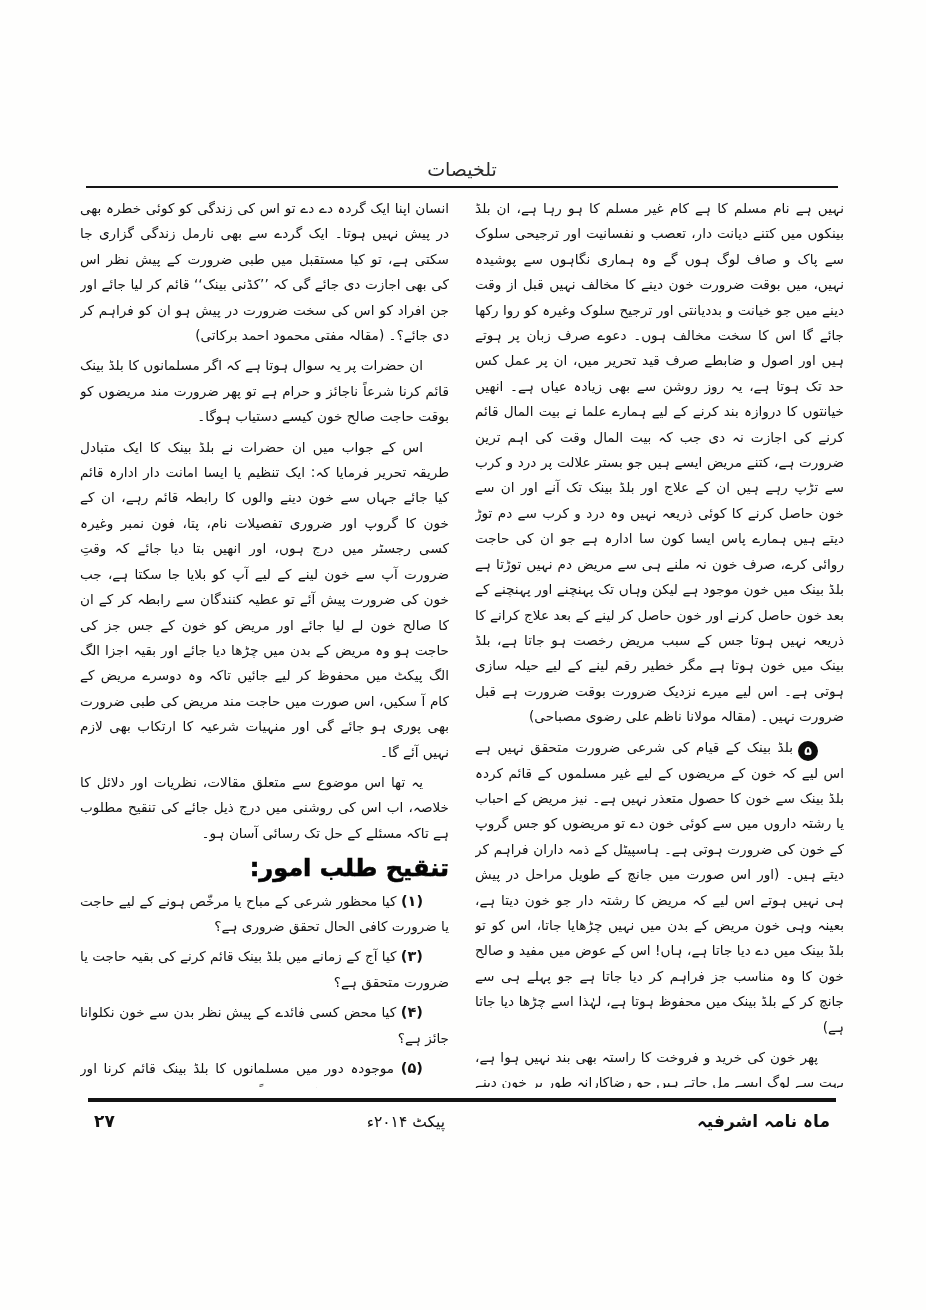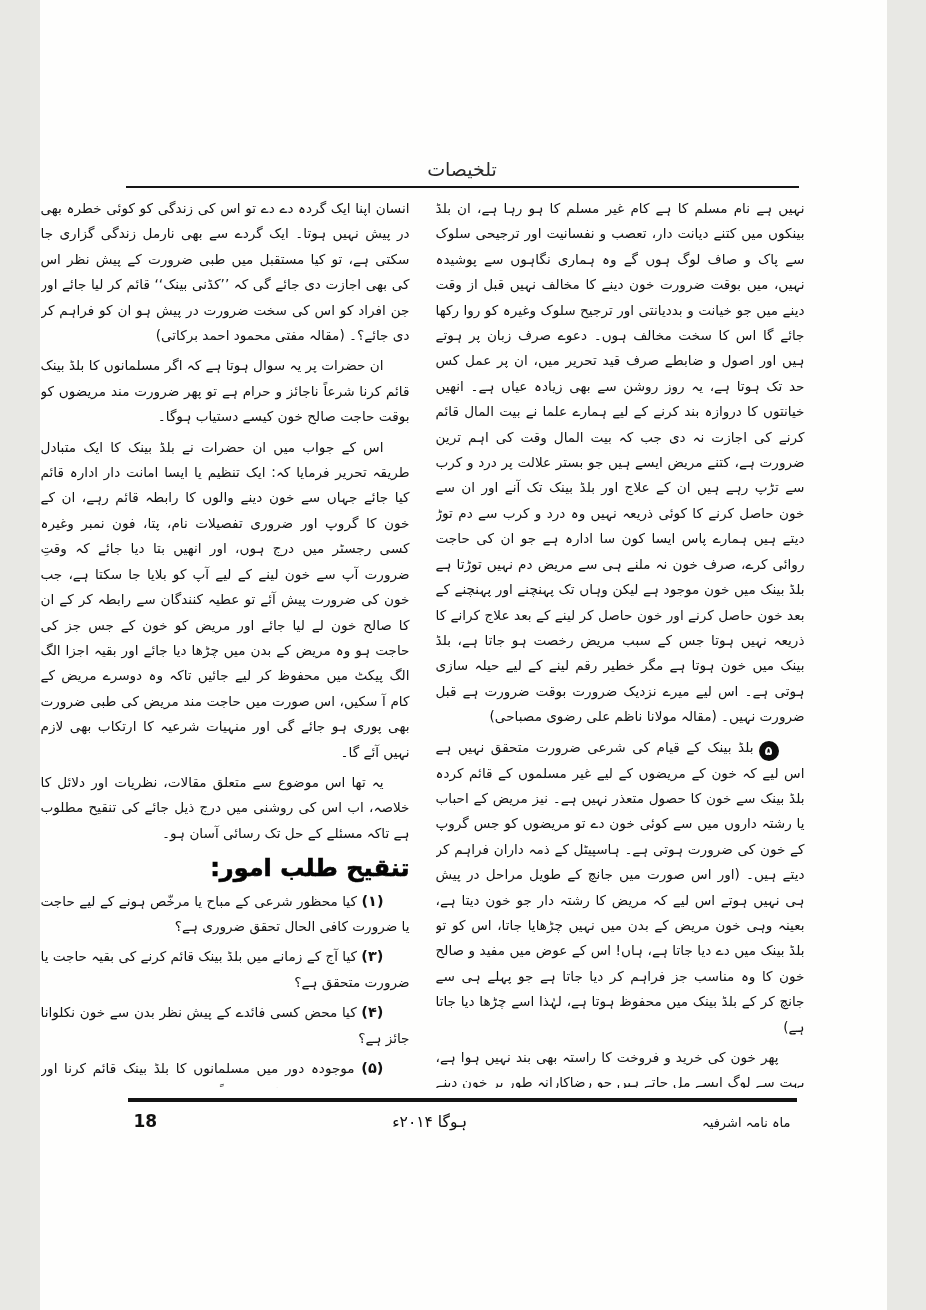--- a/index.html
+++ b/index.html
@@ -2,21 +2,21 @@
 <html lang="ur" dir="rtl"><head>
 <meta charset="utf-8">
 <style>
   * { margin: 0; padding: 0; box-sizing: border-box; }
   html, body { background: #e8e8e4; }
   body {
     font-family: "DejaVu Sans", sans-serif;
     color: #141414;
   }
   .page {
-    width: 847px;
+    width: 926px;
     height: 1310px;
     margin: 0 auto;
     background: #fefefd;
     position: relative;
     overflow: hidden;
   }
   .page-inner {
     padding: 158px 82px 0 80px;
   }
   
@@ -93,21 +93,21 @@
   }
   .footer {
     display: flex;
     direction: rtl;
     justify-content: space-between;
     align-items: baseline;
     padding: 9px 14px 0 14px;
     font-size: 16px;
     color: #101010;
   }
-  .footer .magazine-name { font-size: 13px; }
+  .footer .magazine-name { font-size: 17px; font-weight: bold; }
   .footer .issue-date { font-size: 15.5px; }
   .footer .page-number { font-size: 17px; font-weight: bold; }
 </style>
 </head>
 <body>
 
 <div class="page">
   <div class="page-inner">
 
     <div class="header">
@@ -138,17 +138,17 @@
 
       </div>
 
     </div>
   </div>
 
   <div class="footer-wrap">
     <div class="footer-rule"></div>
     <div class="footer">
       <span class="magazine-name">ماہ نامہ اشرفیہ</span>
-      <span class="issue-date">ہوگا ۲۰۱۴ء</span>
-      <span class="page-number">18</span>
+      <span class="issue-date">پیکٹ ۲۰۱۴ء</span>
+      <span class="page-number">۲۷</span>
     </div>
   </div>
 </div>
 
 </body></html>

